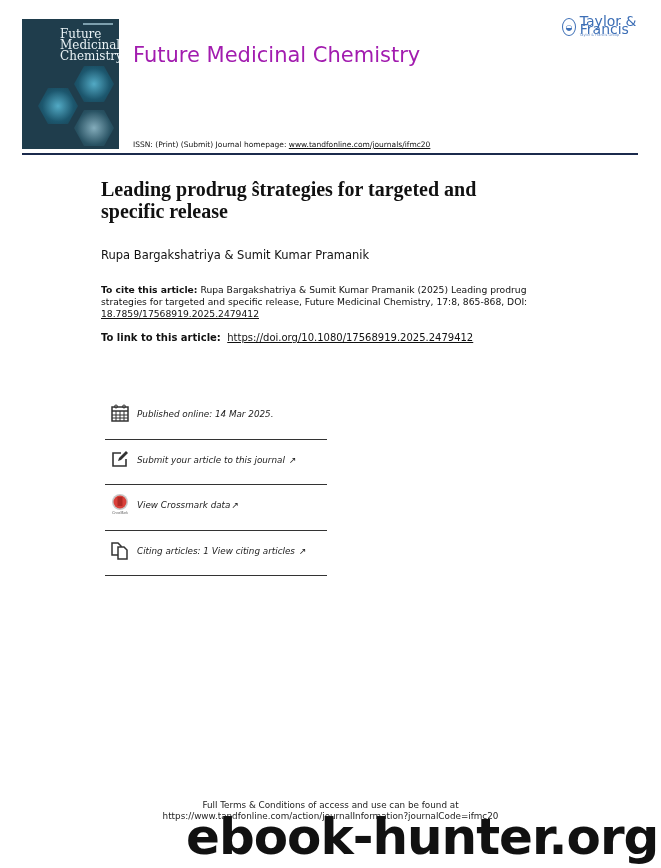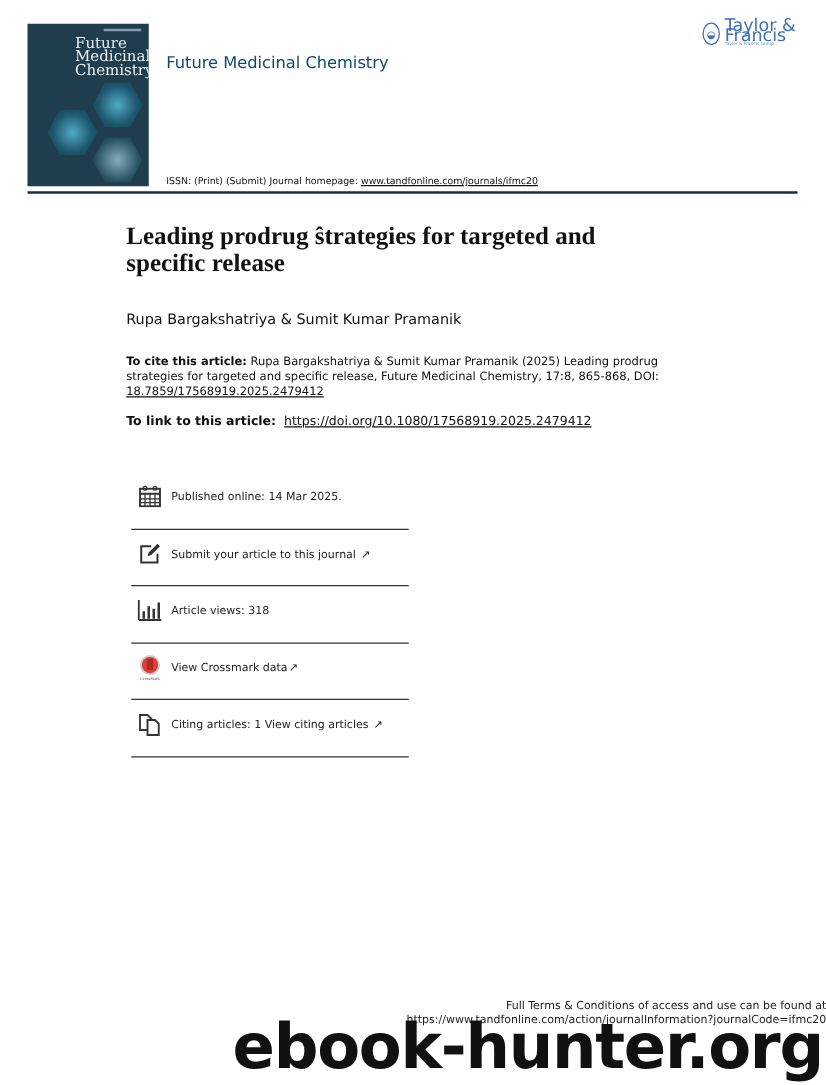--- a/index.html
+++ b/index.html
@@ -1,40 +1,40 @@
 <!DOCTYPE html>
 <html><head>
 <meta charset="utf-8">
 <style>
   html,body{margin:0;padding:0;background:#fff;}
   body{width:661px;height:868px;position:relative;overflow:hidden;font-family:"DejaVu Sans","Liberation Sans",sans-serif;color:#1a1a1a;}
   .cover{position:absolute;left:22px;top:19px;width:97px;height:130px;background:#1f3d4c;overflow:hidden;}
   .cover .ctitle{position:absolute;left:6px;top:10px;font-family:"DejaVu Serif",serif;color:#e9f2f5;font-size:12px;line-height:11px;margin-left:32px;}
   .cover .hex{position:absolute;width:40px;height:40px;background:radial-gradient(circle,#58b6d2 0%,#1c5a72 55%,#163746 100%);clip-path:polygon(25% 5%,75% 5%,100% 50%,75% 95%,25% 95%,0 50%);opacity:.9;}
   .cover .topbar{position:absolute;right:6px;top:4px;width:30px;height:2px;background:#7ea0ae;}
-  .journal-name{position:absolute;left:133px;top:43px;font-size:13px;color:#0c4a6e;}
+  .journal-name{position:absolute;left:133px;top:43px;font-size:21px;color:#a21caf;}
   .tf-logo{position:absolute;left:562px;top:17px;display:flex;align-items:center;gap:4px;}
   .tf-circle{width:16px;height:16px;border:1.5px solid #3d6fb6;border-radius:50%;display:flex;align-items:center;justify-content:center;color:#3d6fb6;font-size:8px;}
   .tf-text{color:#3d6fb6;font-size:14px;line-height:8px;}
   .tf-sub{font-size:3.5px;color:#6a8fc7;}
   .issn{position:absolute;left:133px;top:140px;font-size:7.5px;color:#111;}
   .issn a{color:#111;text-decoration:underline;}
   .rule{position:absolute;left:22px;top:153px;width:616px;height:2px;background:#1b2a4c;}
   .title{position:absolute;left:101px;top:178px;width:440px;font-family:"Liberation Serif","DejaVu Serif",serif;font-weight:bold;font-size:20px;line-height:22px;color:#111;}
   .authors{position:absolute;left:101px;top:248px;font-size:11.5px;color:#111;}
   .cite{position:absolute;left:101px;top:284px;width:450px;font-size:9.2px;line-height:12px;color:#111;}
   .cite b{font-weight:bold;}
   .u{text-decoration:underline;}
   .link{position:absolute;left:101px;top:332px;font-size:10px;color:#111;}
   .meta{position:absolute;left:105px;width:222px;}
   .meta-row{position:relative;height:44.5px;border-bottom:1.5px solid #333;}
   .meta-row .ico{position:absolute;left:5px;top:9px;width:20px;height:20px;display:flex;align-items:center;justify-content:center;font-size:16px;color:#333;}
   .meta-row .lbl{position:absolute;left:32px;top:15px;font-size:8.8px;color:#222;white-space:nowrap;}
   .ext{font-size:9px;margin-left:4px;}
-  .footer{position:absolute;left:0;width:661px;top:800px;text-align:right;font-size:8.8px;line-height:11px;color:#222;}
+  .footer{position:absolute;left:0;width:661px;top:800px;text-align:center;font-size:8.8px;line-height:11px;color:#222;}
   .watermark{position:absolute;left:186px;top:808px;font-family:"DejaVu Sans",sans-serif;font-weight:bold;font-size:50px;color:#111;letter-spacing:-1px;}
 </style>
 </head>
 <body>
 
 <div class="cover">
   <div class="topbar"></div>
   <div class="ctitle">
     <div>Future</div>
     <div>Medicinal</div>
@@ -68,21 +68,21 @@
   <b>To cite this article:</b>
   <span>Rupa Bargakshatriya &amp; Sumit Kumar Pramanik (2025) Leading prodrug strategies for targeted and specific release, Future Medicinal Chemistry, 17:8, 865-868, DOI:</span><br>
   <span class="u">18.7859/17568919.2025.2479412</span>
 </div>
 
 <div class="link">
   <b>To link to this article:</b>&nbsp;
   <span class="u">https://doi.org/10.1080/17568919.2025.2479412</span>
 </div>
 
-<div class="meta" style="top:378px;">
+<div class="meta" style="top:394px;font-style:italic;">
   <div class="meta-row">
     <span class="ico">
       <svg width="18" height="18" viewBox="0 0 18 18">
           <rect x="1" y="3" width="16" height="14" fill="none" stroke="#333" stroke-width="1.5"></rect>
           <line x1="1" y1="7" x2="17" y2="7" stroke="#333" stroke-width="1.5"></line>
           <line x1="5" y1="7" x2="5" y2="17" stroke="#333"></line>
           <line x1="9" y1="7" x2="9" y2="17" stroke="#333"></line>
           <line x1="13" y1="7" x2="13" y2="17" stroke="#333"></line>
           <line x1="1" y1="11" x2="17" y2="11" stroke="#333"></line>
           <line x1="1" y1="14" x2="17" y2="14" stroke="#333"></line>
@@ -93,33 +93,20 @@
     <span class="lbl">Published online: 14 Mar 2025.</span>
   </div>
   <div class="meta-row">
     <span class="ico">
       <svg width="18" height="18" viewBox="0 0 18 18">
           <path d="M10 3H2v13h13V9" fill="none" stroke="#333" stroke-width="1.6"></path>
           <path d="M7 11l1-3 7-7 2 2-7 7z" fill="#333"></path>
         </svg>
     </span>
     <span class="lbl"><span>Submit your article to this journal</span><span class="ext">↗</span></span>
-  </div>
-  <div class="meta-row">
-    <span class="ico">
-      <svg width="20" height="18" viewBox="0 0 20 18">
-          <line x1="1" y1="1" x2="1" y2="17" stroke="#333" stroke-width="1.5"></line>
-          <line x1="1" y1="17" x2="19" y2="17" stroke="#333" stroke-width="1.5"></line>
-          <rect x="4" y="10" width="2" height="6" fill="#333"></rect>
-          <rect x="8" y="6" width="2" height="10" fill="#333"></rect>
-          <rect x="12" y="8" width="2" height="8" fill="#333"></rect>
-          <rect x="16" y="3" width="2" height="13" fill="#333"></rect>
-        </svg>
-    </span>
-    <span class="lbl">Article views: 318</span>
   </div>
   <div class="meta-row">
     <span class="ico">
       <svg width="20" height="22" viewBox="0 0 20 22">
           <circle cx="10" cy="9" r="8" fill="#c9c9c9"></circle>
           <circle cx="10" cy="9" r="6.5" fill="#d9403a"></circle>
           <rect x="7.5" y="4" width="5" height="9" fill="#b02a25"></rect>
           <text x="10" y="21" font-size="3.5" text-anchor="middle" fill="#555" font-family="Liberation Serif, serif">CrossMark</text>
         </svg>
     </span>

